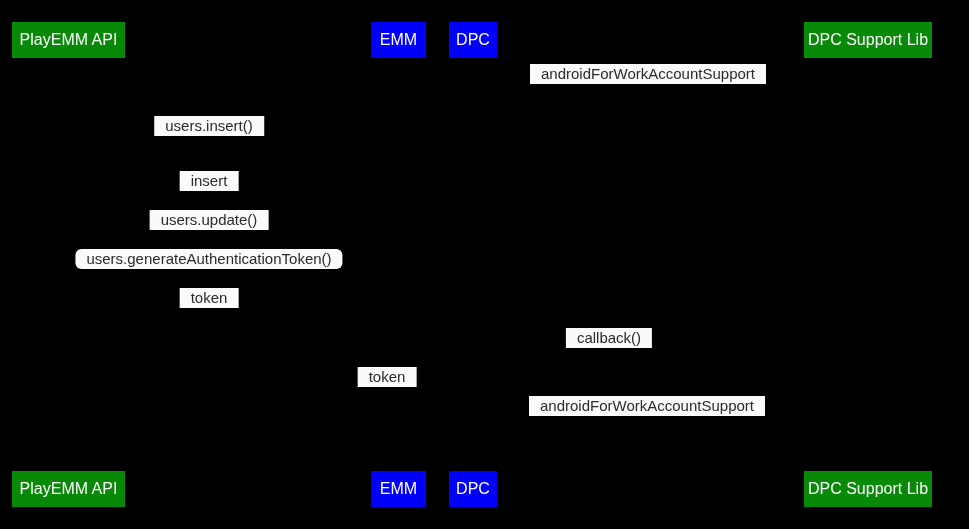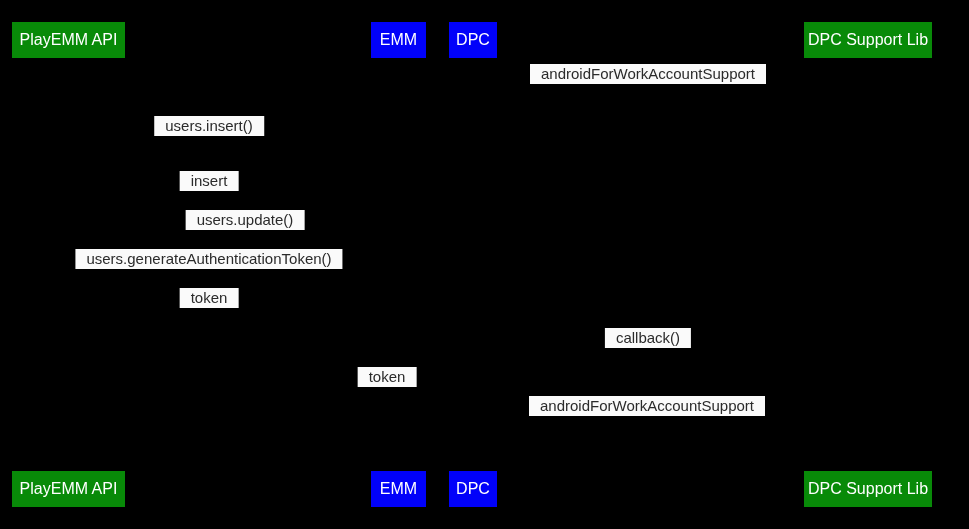--- a/index.html
+++ b/index.html
@@ -54,33 +54,33 @@
   </div>
 
   <div class="msg" style="left:209px; top:116px;">
     <div>users.insert()</div>
   </div>
 
   <div class="msg" style="left:209px; top:171px;">
     <div>insert</div>
   </div>
 
-  <div class="msg" style="left:209px; top:210px;margin-left:36px;">
+  <div class="msg" style="left:209px; top:210px;">
     <div>users.update()</div>
   </div>
 
-  <div class="msg" style="left:209px; top:249px;">
+  <div class="msg" style="left:209px; top:249px;border-radius:6px;">
     <div>users.generateAuthenticationToken()</div>
   </div>
 
   <div class="msg" style="left:209px; top:288px;">
     <div>token</div>
   </div>
 
-  <div class="msg" style="left:648px; top:328px;">
+  <div class="msg" style="left:609px; top:328px;">
     <div>callback()</div>
   </div>
 
   <div class="msg" style="left:387px; top:367px;">
     <div>token</div>
   </div>
 
   <div class="msg" style="left:647px; top:396px;">
     <div>androidForWorkAccountSupport</div>
   </div>

